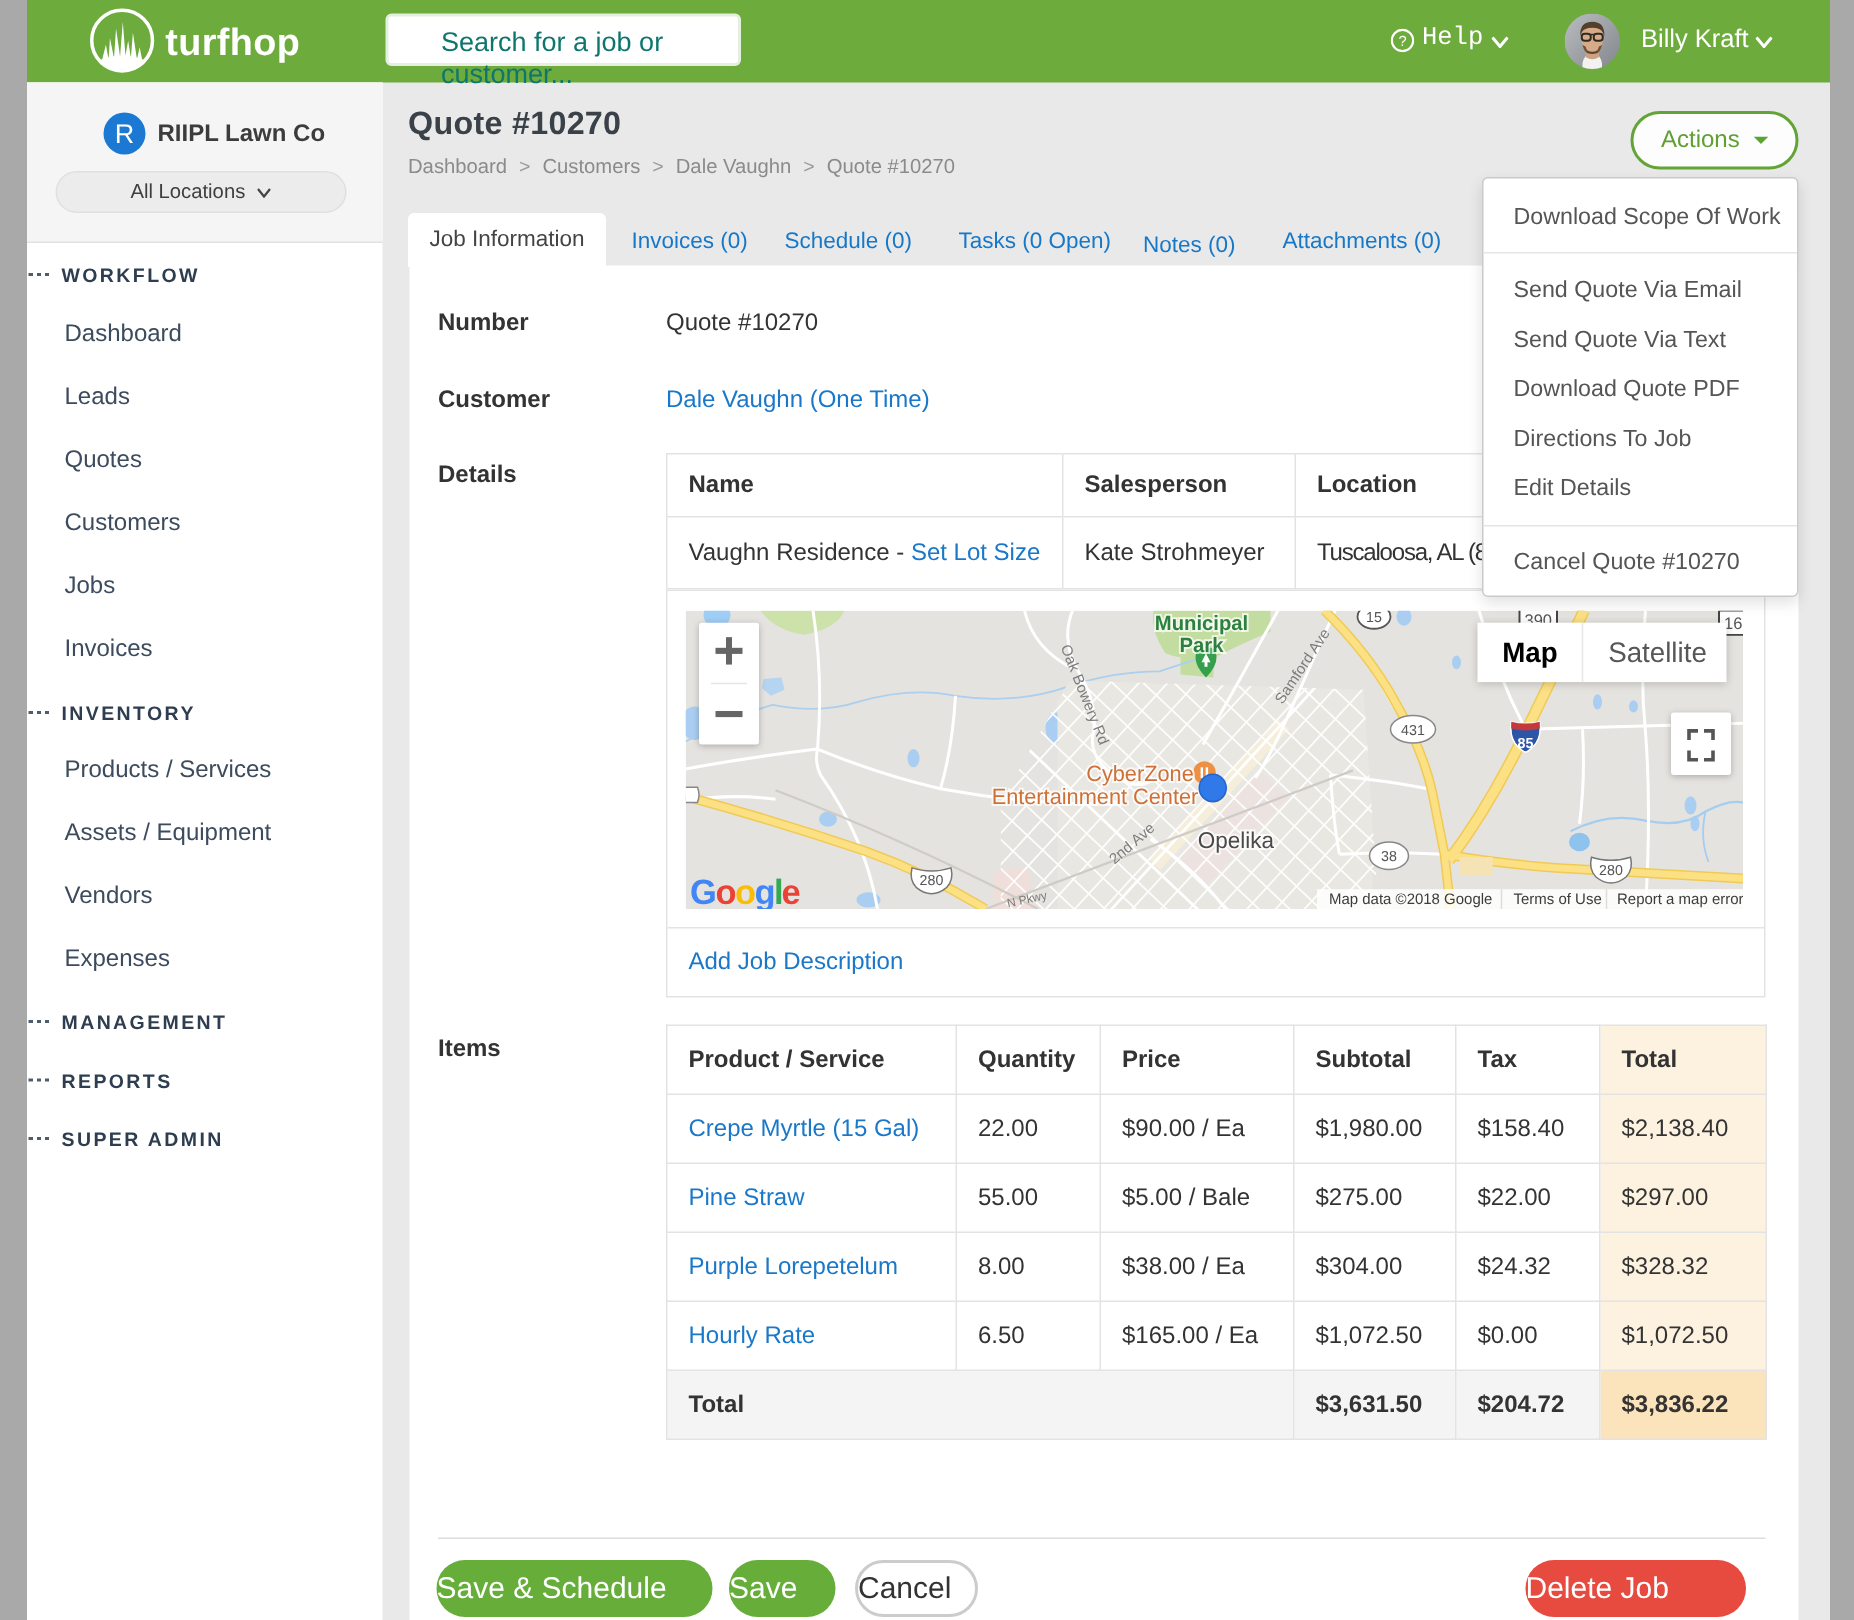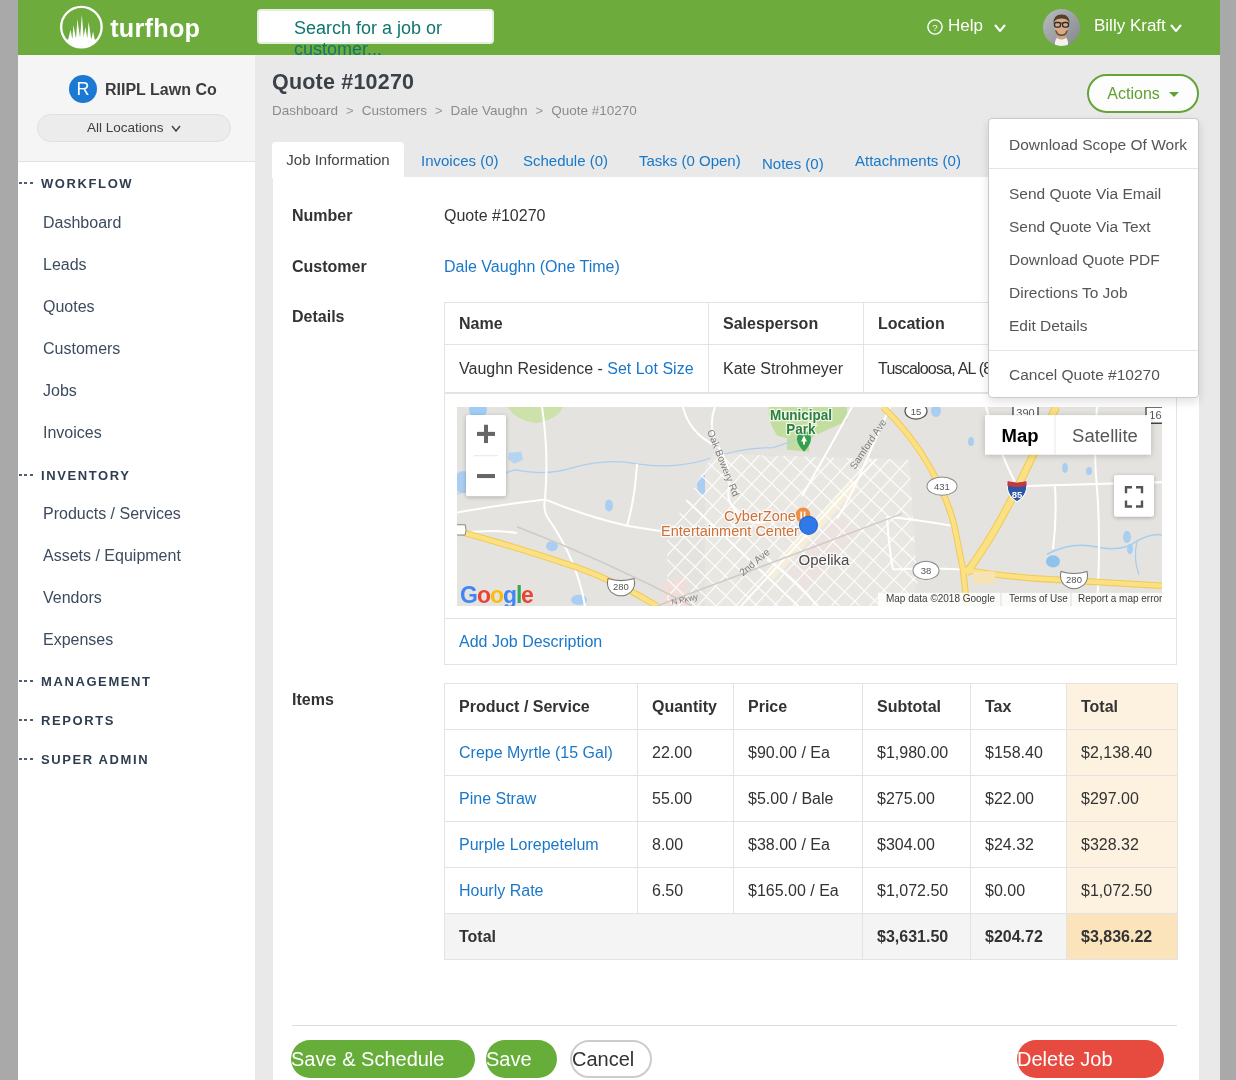--- a/index.html
+++ b/index.html
@@ -96,21 +96,21 @@
     <path d="M31 42 L34 30 L36 41 L37 25 L40 40 L41.5 18 L44.5 39 L46.5 13 L48.5 38 L50.5 27 L52.5 40 L54 21 L57 41 L59 32 L61 42 Z" fill="#fff"></path>
     <text x="78" y="38" font-size="28" font-weight="bold" fill="#fff" font-family="Liberation Sans" letter-spacing="0.3">turfhop</text>
   </svg>
   <div class="abs" id="navsearch">
       <span>Search for a job or customer...</span>
     </div>
   <svg class="abs" style="left:909px;top:19px;width:16px;height:16px;" viewBox="0 0 18 18">
     <circle cx="9" cy="9" r="8" fill="none" stroke="#fff" stroke-width="1.6"></circle>
     <text x="9" y="13" font-size="11" fill="#fff" text-anchor="middle" font-family="Liberation Sans">?</text>
   </svg>
-  <span class="abs navtxt" style="left:930px;top:16px;">Help</span>
+  <span class="abs navtxt" style="left:930px;top:16px;font-family:Liberation Mono, monospace;">Help</span>
   <svg class="abs" style="left:976px;top:24px;width:12px;height:8px;" viewBox="0 0 12 8">
     <path d="M1 1 L6 7 L11 1" stroke="#fff" stroke-width="2" fill="none"></path>
   </svg>
   <div class="abs" style="left:1025px;top:9px;width:37px;height:37px;border-radius:50%;overflow:hidden;">
     <svg viewBox="0 0 37 37" width="37" height="37">
       <defs>
           <linearGradient id="avbg" x1="0" y1="0" x2="1" y2="1">
         <stop offset="0" stop-color="#b9bdc0"></stop>
             <stop offset="1" stop-color="#83878c"></stop>
       </linearGradient>

